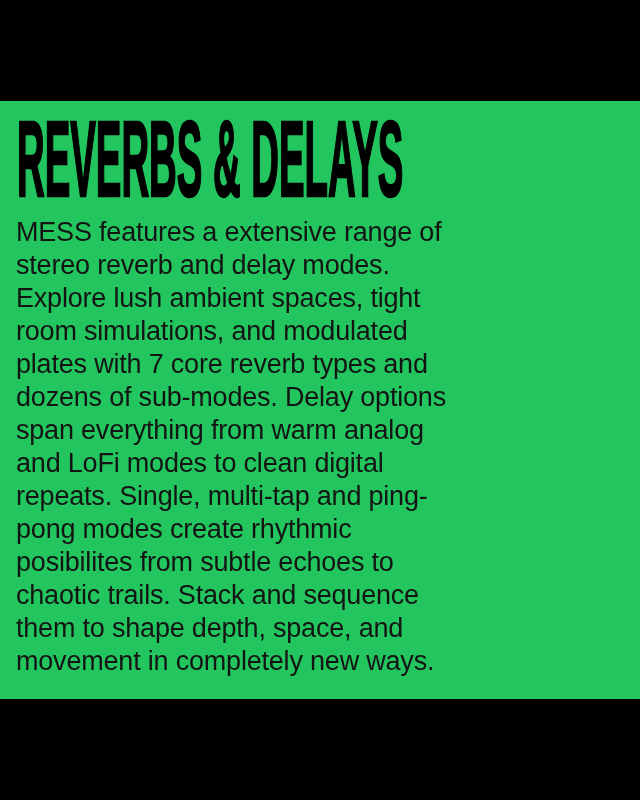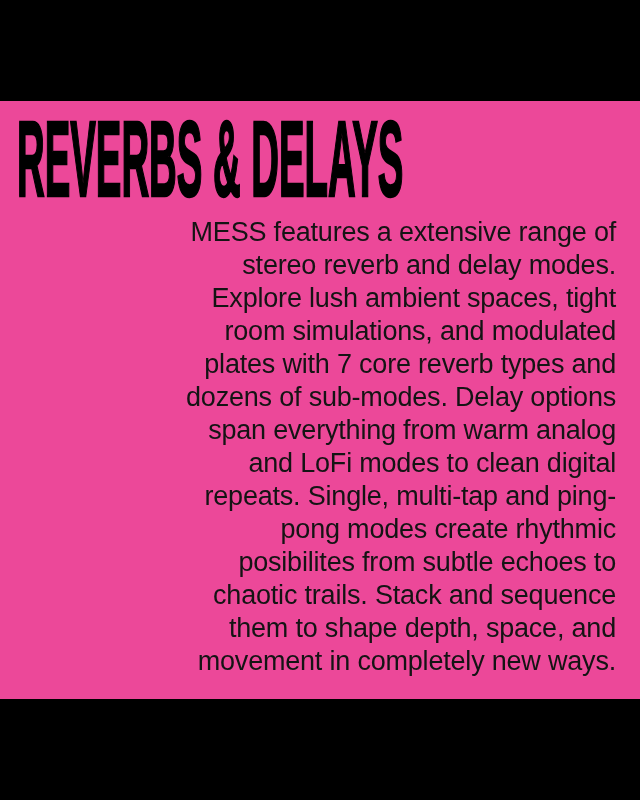--- a/index.html
+++ b/index.html
@@ -4,21 +4,21 @@
 <style>
   html, body {
     margin: 0;
     padding: 0;
     background: #ffffff;
   }
   .page {
     position: relative;
     width: 640px;
     height: 800px;
-    background: #ec4899;
+    background: #22c55e;
     overflow: hidden;
     font-family: "Liberation Sans", sans-serif;
   }
   .bar {
     position: absolute;
     left: 0;
     width: 640px;
     background: #000000;
   }
   .bar-top {
@@ -52,21 +52,20 @@
     left: 16px;
     top: 216px;
     width: 600px;
     margin: 0;
     font-size: 27px;
     line-height: 33px;
     font-weight: 400;
     letter-spacing: -0.2px;
     color: #141414;
     white-space: pre-line;
-    text-align: right;
   }
 </style>
 </head>
 <body>
 
 <div class="page">
 
   <div class="bar bar-top"></div>
 
   <h1 class="title">

